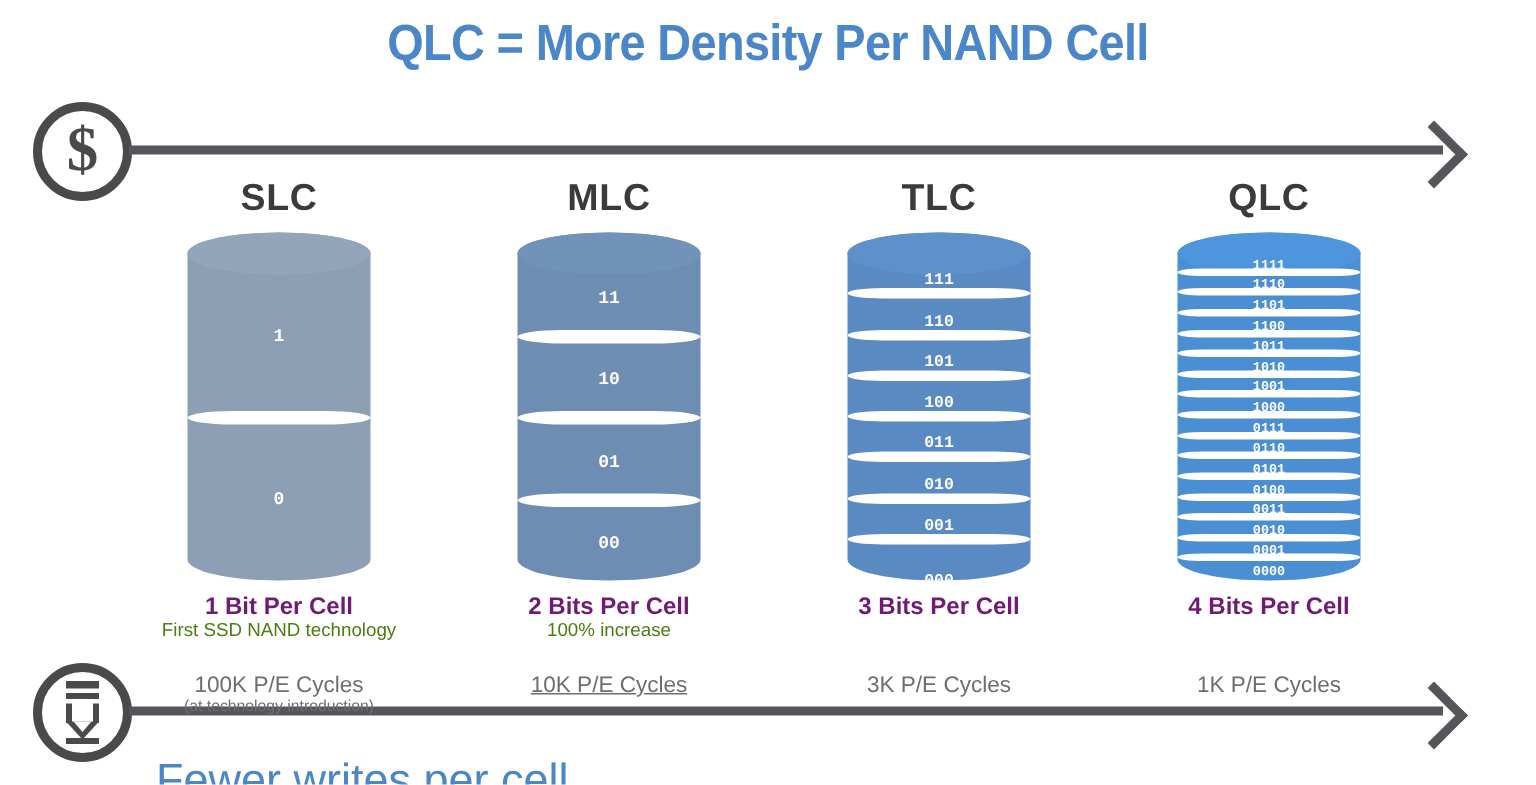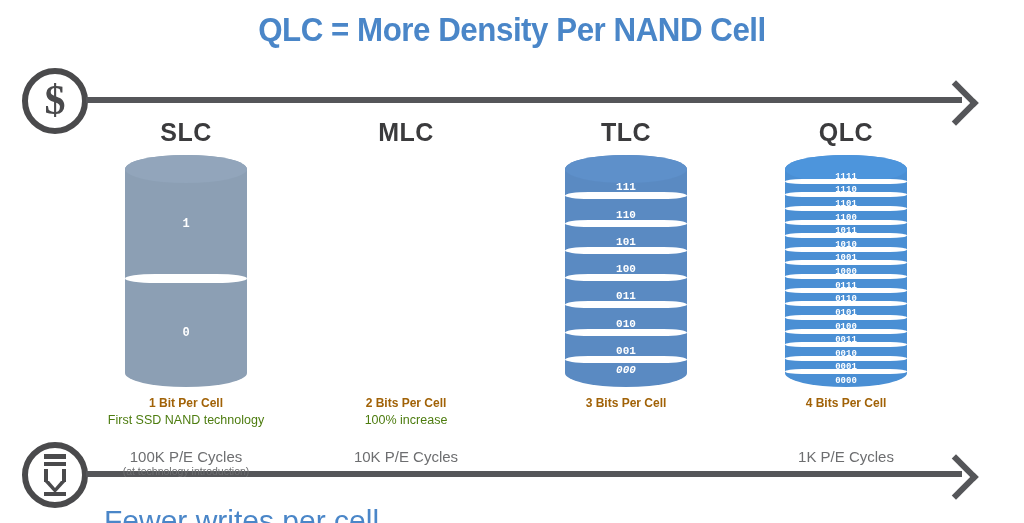--- a/index.html
+++ b/index.html
@@ -95,21 +95,21 @@
   }
   .sep{
     position:absolute;left:0;width:122px;height:9px;
     border-radius:50%/ 9px;
     background:#ffffff;
   }
 
   
   .cap-bits{
     position:absolute;width:220px;text-align:center;
-    font-size:12px;font-weight:bold;color:#a16207;
+    font-size:16px;font-weight:bold;color:#701a75;
   }
   .cap-sub{
     position:absolute;width:220px;text-align:center;
     font-size:12.5px;color:#4d7c0f;
   }
   .cap-pe{
     position:absolute;width:220px;text-align:center;
     font-size:15px;color:#6d6e70;
   }
   .cap-pesub{
@@ -136,41 +136,52 @@
         <div class="stack">
           <div class="cyl" style="top: 0px; height: 232px; background: rgb(140, 159, 180); border-radius: 50% / 14px;"></div>
           <div class="cyl" style="top: 0px; height: 28px; background: rgb(140, 159, 180); border-radius: 50%; filter: brightness(1.04);"></div>
           <div class="sep" style="top: 119px; height: 9px;"></div>
           <div class="disc-label" style="font-size: 12px; line-height: 12px; top: 62.5px;">1</div>
           <div class="disc-label" style="font-size: 12px; line-height: 12px; top: 171.5px;">0</div>
         </div>
       </div>
       <div class="col" style="left: 296px;">
         <div class="col-title">MLC</div>
+        <div class="stack">
+          <div class="cyl" style="top: 0px; height: 232px; background: rgb(110, 141, 178); border-radius: 50% / 14px;"></div>
+          <div class="cyl" style="top: 0px; height: 28px; background: rgb(110, 141, 178); border-radius: 50%; filter: brightness(1.04);"></div>
+          <div class="sep" style="top: 64.5px; height: 9px;"></div>
+          <div class="disc-label" style="font-size: 12px; line-height: 12px; top: 37.975px;">11</div>
+          <div class="sep" style="top: 119px; height: 9px;"></div>
+          <div class="disc-label" style="font-size: 12px; line-height: 12px; top: 92.475px;">10</div>
+          <div class="sep" style="top: 173.5px; height: 9px;"></div>
+          <div class="disc-label" style="font-size: 12px; line-height: 12px; top: 146.975px;">01</div>
+          <div class="disc-label" style="font-size: 12px; line-height: 12px; top: 201.475px;">00</div>
+        </div>
       </div>
       <div class="col" style="left: 516px;">
         <div class="col-title">TLC</div>
         <div class="stack">
           <div class="cyl" style="top: 0px; height: 232px; background: rgb(90, 138, 194); border-radius: 50% / 14px;"></div>
           <div class="cyl" style="top: 0px; height: 28px; background: rgb(90, 138, 194); border-radius: 50%; filter: brightness(1.04);"></div>
           <div class="sep" style="top: 37.25px; height: 7px;"></div>
           <div class="disc-label" style="font-size: 11px; line-height: 11px; top: 27.25px;">111</div>
           <div class="sep" style="top: 64.5px; height: 7px;"></div>
           <div class="disc-label" style="font-size: 11px; line-height: 11px; top: 54.5px;">110</div>
           <div class="sep" style="top: 91.75px; height: 7px;"></div>
           <div class="disc-label" style="font-size: 11px; line-height: 11px; top: 81.75px;">101</div>
           <div class="sep" style="top: 119px; height: 7px;"></div>
           <div class="disc-label" style="font-size: 11px; line-height: 11px; top: 109px;">100</div>
           <div class="sep" style="top: 146.25px; height: 7px;"></div>
           <div class="disc-label" style="font-size: 11px; line-height: 11px; top: 136.25px;">011</div>
           <div class="sep" style="top: 173.5px; height: 7px;"></div>
           <div class="disc-label" style="font-size: 11px; line-height: 11px; top: 163.5px;">010</div>
           <div class="sep" style="top: 200.75px; height: 7px;"></div>
           <div class="disc-label" style="font-size: 11px; line-height: 11px; top: 190.75px;">001</div>
-          <div class="disc-label" style="font-size: 11px; line-height: 11px; top: 210px; font-style: italic;">000</div>
+          <div class="disc-label" style="font-size: 11px; line-height: 11px; top: 228px;">000</div>
         </div>
       </div>
       <div class="col" style="left: 736px;">
         <div class="col-title">QLC</div>
         <div class="stack">
           <div class="cyl" style="top: 0px; height: 232px; background: rgb(74, 143, 212); border-radius: 50% / 14px;"></div>
           <div class="cyl" style="top: 0px; height: 28px; background: rgb(74, 143, 212); border-radius: 50%; filter: brightness(1.04);"></div>
           <div class="sep" style="top: 23.625px; height: 5px;"></div>
           <div class="disc-label" style="font-size: 9px; line-height: 9px; top: 17.625px;">1111</div>
           <div class="sep" style="top: 37.25px; height: 5px;"></div>
@@ -219,17 +230,18 @@
   <div class="arrow-line" style="left:86px;top:471px;width:876px;"></div>
   <div class="arrow-head" style="left:940px;top:461px;"></div>
   <div class="arrow-caption" style="left:104px;top:504px;font-size:30px;">Fewer writes per cell</div>
 
 <div class="cap-bits" style="left: 76px; top: 396px;">1 Bit Per Cell</div>
     <div class="cap-sub" style="left: 76px; top: 413px;">First SSD NAND technology</div>
     <div class="cap-pe" style="left: 76px; top: 448px;">100K P/E Cycles</div>
     <div class="cap-pesub" style="left: 76px; top: 465px;">(at technology introduction)</div>
     <div class="cap-bits" style="left: 296px; top: 396px;">2 Bits Per Cell</div>
     <div class="cap-sub" style="left: 296px; top: 413px;">100% increase</div>
-    <div class="cap-pe" style="left: 296px; top: 448px;">10K P/E Cycles</div>
+    <div class="cap-pe" style="left: 296px; top: 448px; text-decoration: underline;">10K P/E Cycles</div>
     <div class="cap-bits" style="left: 516px; top: 396px;">3 Bits Per Cell</div>
+    <div class="cap-pe" style="left: 516px; top: 448px;">3K P/E Cycles</div>
     <div class="cap-bits" style="left: 736px; top: 396px;">4 Bits Per Cell</div>
     <div class="cap-pe" style="left: 736px; top: 448px;">1K P/E Cycles</div>
   </div>
 
 </body></html>

